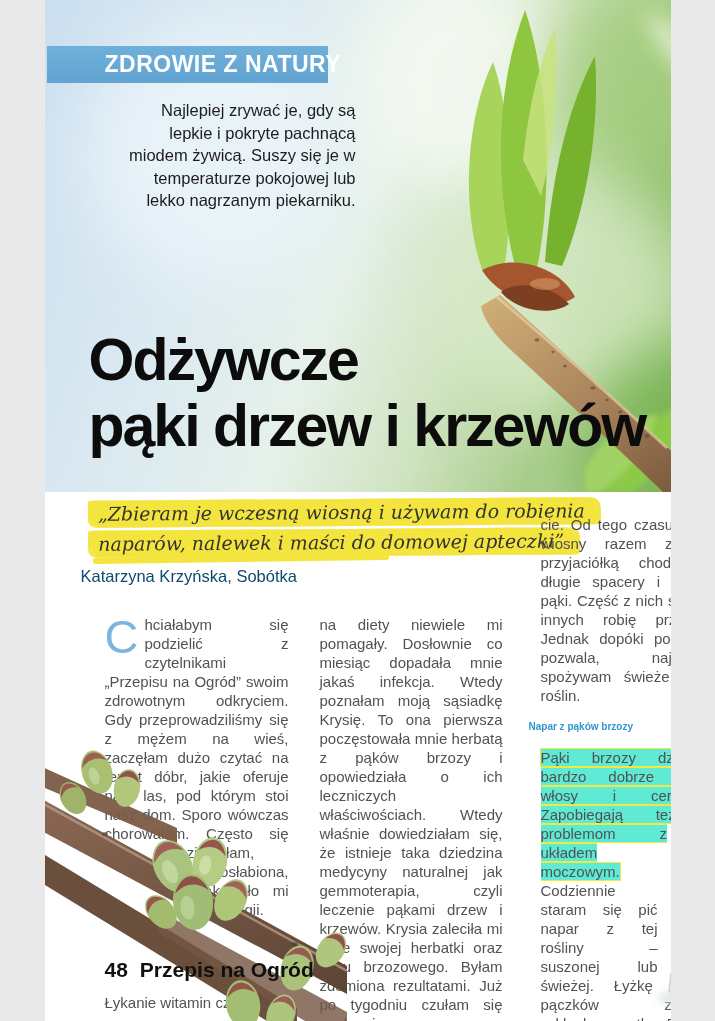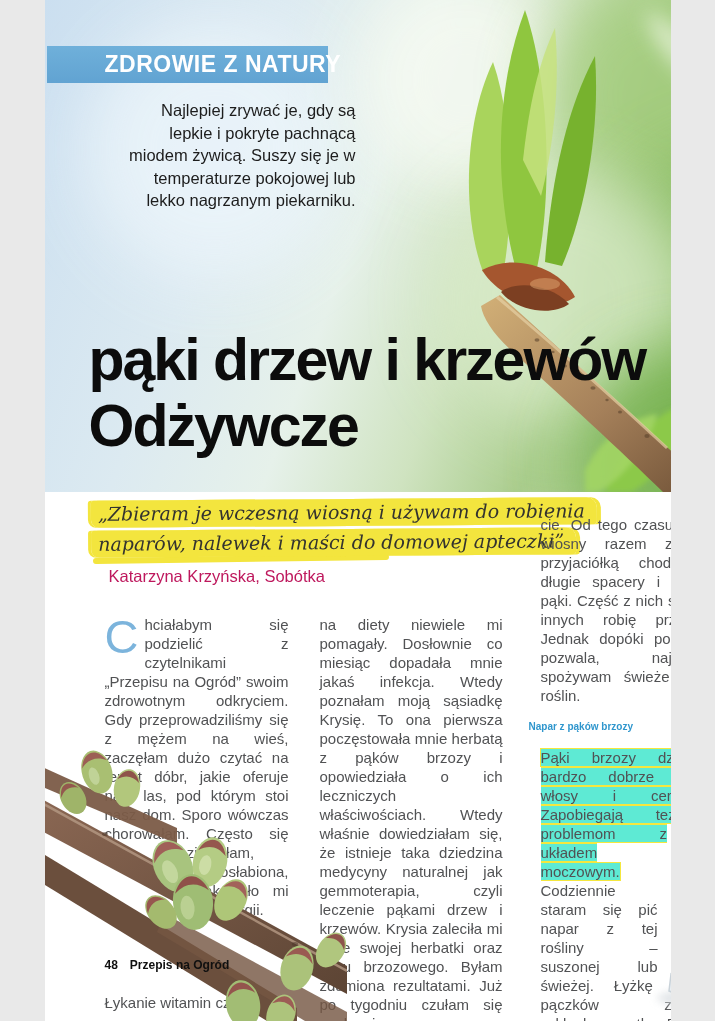--- a/index.html
+++ b/index.html
@@ -34,21 +34,21 @@
   .qline span{
     font-family:"DejaVu Serif",serif;font-style:italic;
     font-size:19px;color:#33332f;
     background:#f3e53e;padding:2px 12px 3px 7px;
     border-radius:3px 10px 4px 8px;
     box-shadow:4px 0 0 #f3e53e,-3px 0 0 #f3e53e;
   }
   .swish{position:absolute;background:#f3e53e;border-radius:4px;}
   .swish1{left:48px;top:556px;width:296px;height:6px;transform:rotate(-.8deg);}
   .swish2{left:400px;top:543px;width:78px;height:7px;transform:rotate(-6deg);}
-  .author{position:absolute;left:64px;top:567px;font-size:16.5px;color:#be185d;}
+  .author{position:absolute;left:36px;top:567px;font-size:16.5px;color:#0c4a6e;}
   
   .col{position:absolute;font-size:15px;line-height:19px;color:#515254;text-align:justify;}
   .col p{margin:12px;}
   .col1{left:48px;top:603px;width:208px;}
   .col2{left:263px;top:603px;width:207px;}
   .col3{left:484px;top:503px;width:207px;}
   .dropcap{
     float:left;font-size:47px;line-height:39px;color:#7cb4dc;
     padding:2px 6px 0 0;font-weight:400;
   }
@@ -67,21 +67,21 @@
   .boldnote{
     font-weight:bold;color:#161616;margin-top:15px !important;
     padding-right:36px;text-align:left;font-size:15.5px;line-height:19.5px;
   }
   
   .twigs{position:absolute;left:0;top:742px;width:302px;height:279px;}
   .decanter{position:absolute;left:596px;top:740px;width:119px;height:270px;}
   
   .footer{
     position:absolute;left:60px;top:958px;z-index:5;
-    font-weight:bold;font-size:12px;color:#101010;
+    font-weight:bold;font-size:21px;color:#101010;
   }
   .footer .pnum{margin-right:12px;}
 </style>
 </head>
 <body>
 
 <div class="page">
 
   <div class="hero">
     <svg width="715" height="492" viewBox="0 0 715 492">
@@ -159,22 +159,22 @@
         <path d="M684,322 C688,280 702,250 715,232 L715,325 Z" fill="#85ba41"></path>
         <path d="M644,318 C660,340 697,344 714,331 C701,310 664,302 644,318 Z" fill="#96512c"></path>
         <path d="M660,330 C672,342 698,344 710,336 C698,324 672,322 660,330 Z" fill="#6f3a1e"></path>
       </g>
     </svg>
     <div class="badge">
       <span>ZDROWIE Z NATURY</span>
     </div>
     <div class="intro">Najlepiej zrywać je, gdy są lepkie i pokryte pachnącą miodem żywicą. Suszy się je w temperaturze pokojowej lub lekko nagrzanym piekarniku.</div>
     <h1 class="title">
+      <span>Odżywcze</span>
       <span>pąki drzew i krzewów</span>
-      <span>Odżywcze</span>
     </h1>
   </div>
 
   <div class="swish swish1"></div>
   <div class="swish swish2"></div>
   <div class="quote">
     <div class="qline"><span>„Zbieram je wczesną wiosną i używam do robienia</span></div>
     <div class="qline"><span>naparów, nalewek i maści do domowej apteczki”</span></div>
   </div>
   <div class="author">Katarzyna Krzyńska, Sobótka</div>

